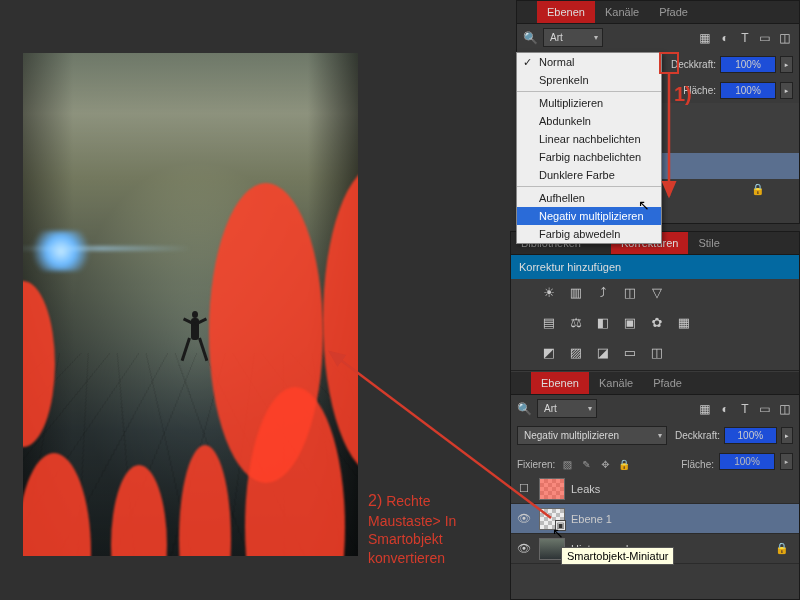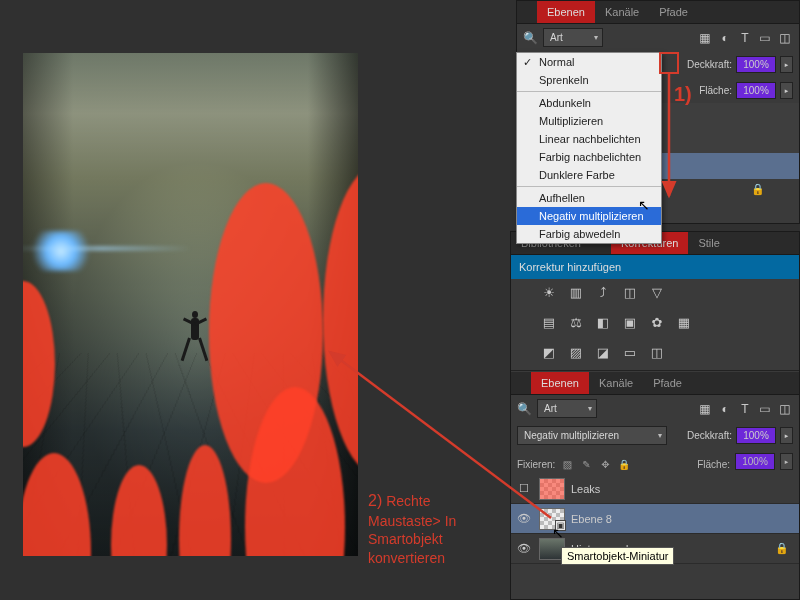--- a/index.html
+++ b/index.html
@@ -62,21 +62,21 @@
   .tab { padding:5px 10px; color:#9a9a9a; }
   .tab.active { background:#b91c1c; color:#ddd;margin-left:20px; }
   .row { display:flex; align-items:center; padding:4px 6px; gap:4px; }
   .select {
     display:inline-flex; align-items:center; justify-content:space-between;
     background:#4a4a4a; border:1px solid #222; height:19px; padding:0 4px 0 6px;
     color:#d8d8d8; font-size:10px; min-width:72px;
   }
   .select .arr{font-size:8px;color:#bbb;}
   .icon { width:16px; height:16px; display:inline-flex; align-items:center; justify-content:center; color:#c8c8c8; font-size:12px; }
-  .numbox { background:#6d28d9; border:1px solid #222; width:40px; height:17px; display:inline-flex; align-items:center; justify-content:center; font-size:10px; }
+  .numbox { background:#1d4ed8; border:1px solid #222; width:56px; height:17px; display:inline-flex; align-items:center; justify-content:center; font-size:10px; }
   .dropdown-arr{width:13px;height:17px;background:#4a4a4a;border:1px solid #222;display:inline-flex;align-items:center;justify-content:center;font-size:7px;}
   
   .flyout {
     position:absolute; left:516px; top:52px; width:146px;
     background:#eee; color:#222; border:1px solid #888; z-index:5;
     box-shadow:2px 2px 5px rgba(0,0,0,0.4);
   }
   .flyout .item{padding:3px 9px 3px 22px;position:relative;font-size:11px;}
   .flyout .item.sel{background:#2a6bd8;color:#fff;}
   .flyout hr{border:none;border-top:1px solid #bbb;margin:2px 0;}
@@ -171,22 +171,22 @@
   <div style="height:26px;background:#5a6f8f;"></div>
   <div class="row" style="justify-content:flex-end;padding-right:28px;">
     <span class="lock">🔒</span>
   </div>
 </div>
 
 <div class="flyout">
   <div class="item"><span class="check">✓</span><span>Normal</span></div>
   <div class="item">Sprenkeln</div>
   <hr>
+  <div class="item">Multiplizieren</div>
   <div class="item">Abdunkeln</div>
-  <div class="item">Multiplizieren</div>
   <div class="item">Linear nachbelichten</div>
   <div class="item">Farbig nachbelichten</div>
   <div class="item">Dunklere Farbe</div>
   <hr>
   <div class="item">Aufhellen</div>
   <div class="item sel">Negativ multiplizieren</div>
   <div class="item">Farbig abwedeln</div>
 </div>
 <span class="hand-cursor">↖</span>
 
@@ -281,21 +281,21 @@
     <div class="layer-row">
       <span class="eye">☐</span>
       <div class="thumb checker red"></div>
       <span class="lname">Leaks</span>
     </div>
     <div class="layer-row sel" style="position:relative;">
       <span class="eye">👁</span>
       <div class="thumb checker" style="position:relative;">
         <div class="so-badge" style="right:-2px;bottom:-2px;">▣</div>
       </div>
-      <span class="lname">Ebene 8</span>
+      <span class="lname">Ebene 1</span>
     </div>
     <div class="layer-row">
       <span class="eye">👁</span>
       <div class="thumb" style="background:linear-gradient(#6a756a,#2e3436);"></div>
       <span class="lname">Hintergrund</span>
       <span class="lock">🔒</span>
     </div>
   </div>
 </div>
 

